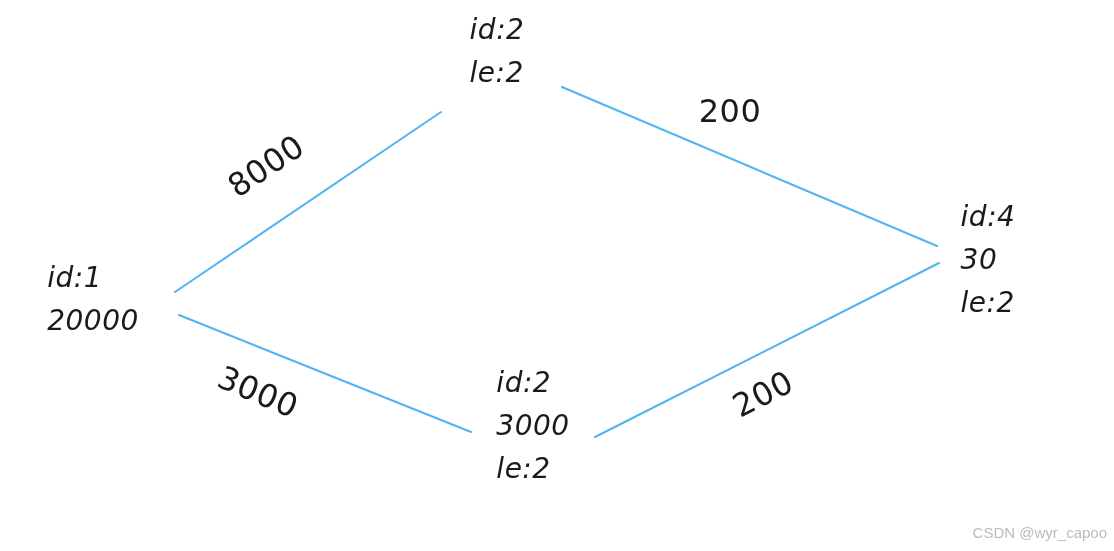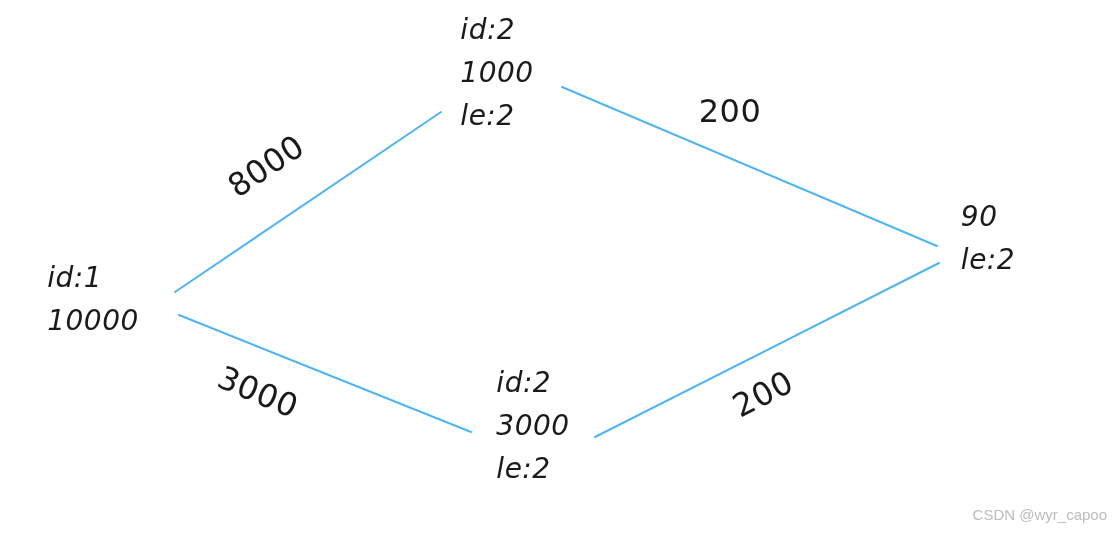--- a/index.html
+++ b/index.html
@@ -36,58 +36,58 @@
     position: absolute;
     color: var(--text-color);
     font-size: 32px;
     line-height: 36px;
     letter-spacing: 0.5px;
     white-space: nowrap;
   }
   .watermark {
     position: absolute;
     right: 7px;
-    bottom: 28px;
+    bottom: 10px;
     font-family: "Liberation Sans", sans-serif;
     font-size: 15px;
     color: var(--watermark-color);
     white-space: nowrap;
   }
 </style>
 </head>
 <body>
 
 <div class="canvas">
 
   <svg id="edge-svg" class="edge-svg" viewBox="0 0 1114 551">
       <line x1="175" y1="292" x2="441" y2="112" stroke="#4fb4f1" stroke-width="2" stroke-linecap="round"></line>
       <line x1="562" y1="87" x2="937" y2="246" stroke="#4fb4f1" stroke-width="2" stroke-linecap="round"></line>
       <line x1="179" y1="315" x2="471" y2="432" stroke="#4fb4f1" stroke-width="2" stroke-linecap="round"></line>
       <line x1="595" y1="437" x2="939" y2="263" stroke="#4fb4f1" stroke-width="2" stroke-linecap="round"></line>
     </svg>
 
   <div class="node" style="left: 93px; top: 256px;">
     <div>id:1</div>
-    <div>10000</div>
+    <div>20000</div>
   </div>
 
   <div class="node" style="left: 497px; top: 8px;">
     <div>id:2</div>
-    <div>1000</div>
     <div>le:2</div>
   </div>
 
   <div class="node" style="left: 533px; top: 361px;">
     <div>id:2</div>
     <div>3000</div>
     <div>le:2</div>
   </div>
 
   <div class="node" style="left: 988px; top: 195px;">
-    <div>90</div>
+    <div>id:4</div>
+    <div>30</div>
     <div>le:2</div>
   </div>
 
   <div class="edge-label" style="left: 266px; top: 166px; transform: translate(-50%, -50%) rotate(-34deg);">8000</div>
   <div class="edge-label" style="left: 730px; top: 111px; transform: translate(-50%, -50%) rotate(0deg);">200</div>
   <div class="edge-label" style="left: 258px; top: 392px; transform: translate(-50%, -50%) rotate(23deg);">3000</div>
   <div class="edge-label" style="left: 763px; top: 394px; transform: translate(-50%, -50%) rotate(-27deg);">200</div>
 
   <div class="watermark">CSDN @wyr_capoo</div>
 

